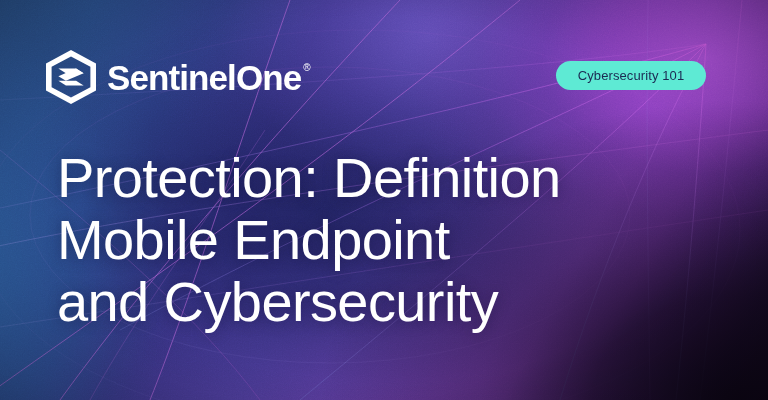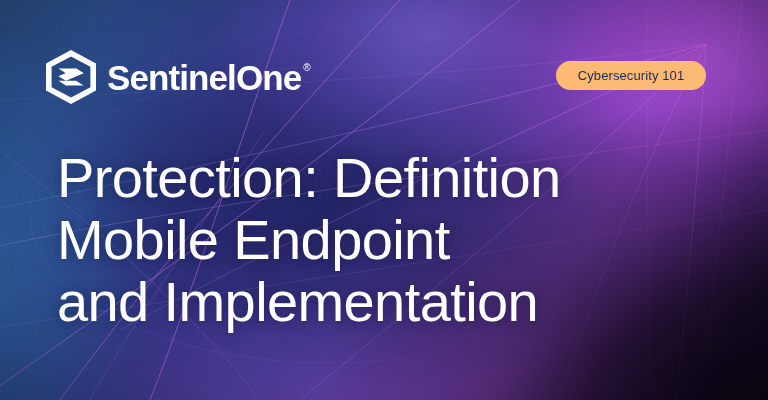--- a/index.html
+++ b/index.html
@@ -158,21 +158,21 @@
   }
 
   
   #category-badge {
     position: absolute;
     left: 556px;
     top: 61px;
     width: 150px;
     height: 29px;
     border-radius: 15px;
-    background: #fdba74;
+    background: #5eead4;
     display: flex;
     align-items: center;
     justify-content: center;
     cursor: pointer;
   }
   #category-badge-label {
     color: #1b2a52;
     font-family: "Liberation Sans", sans-serif;
     font-size: 13px;
     font-weight: 400;
@@ -284,17 +284,17 @@
       </div>
     </div>
 
     <div id="category-badge">
       <span id="category-badge-label">Cybersecurity 101</span>
     </div>
 
     <h1 id="headline">
       <div class="headline-line">Protection: Definition</div>
       <div class="headline-line">Mobile Endpoint</div>
-      <div class="headline-line">and Implementation</div>
+      <div class="headline-line">and Cybersecurity</div>
     </h1>
 
   </div>
 </div>
 
 </body></html>

